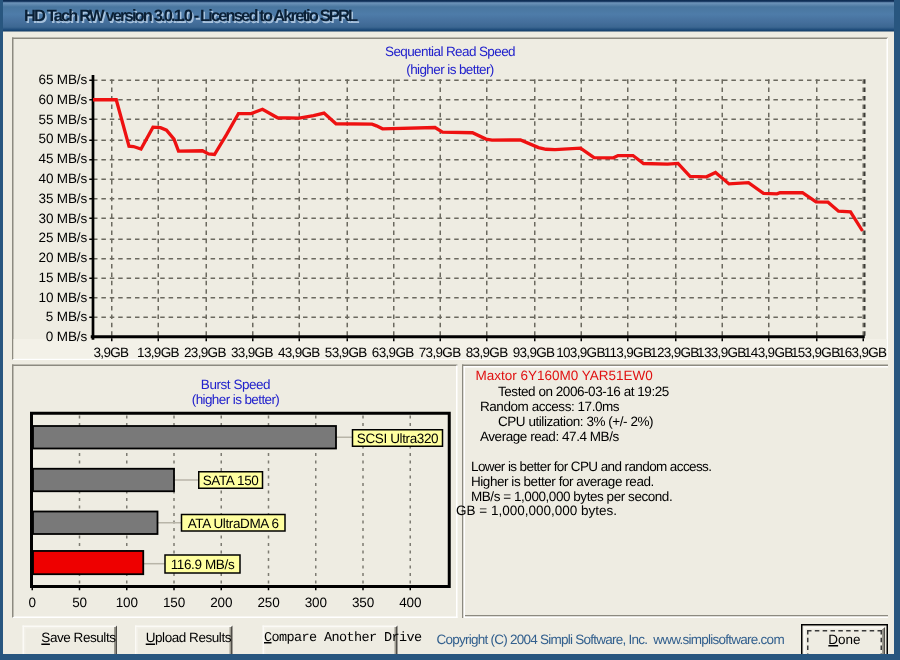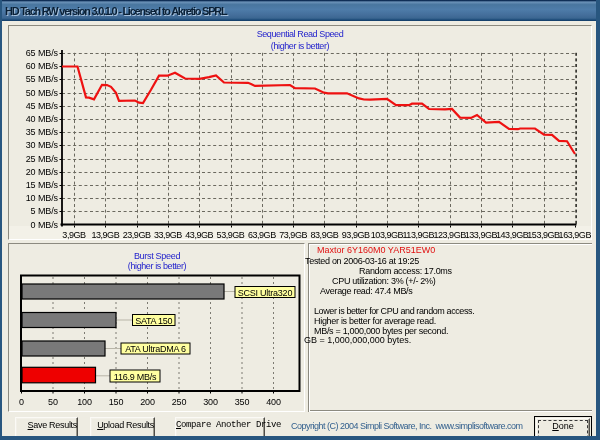--- a/index.html
+++ b/index.html
@@ -19,21 +19,21 @@
   border-bottom:4px solid #28567f;
   pointer-events:none;
 }
 #titlebar {
   position:absolute; left:2px; top:0; width:594px; height:21px;
   background:linear-gradient(180deg,#0e2c50 0%,#10305a 4%,#6e94b9 9%,#49769f 22%,#4e7ca9 45%,#456f9c 70%,#3c6792 86%,#1c4a78 95%,#123a63 100%);
   color:#0a2036;
   font-size:11px; font-weight:bold; letter-spacing:-1.25px;
   line-height:23px;
   text-shadow:1px 1px 0 rgba(200,220,240,0.75);
-  padding-left:3px;
+  padding-left:14px;
 }
 
 .sunken {
   position:absolute;
   border:1px solid;
   border-color:#8c8a80 #ffffff #ffffff #8c8a80;
 }
 #panelTop  { left:8px; top:25px; width:584px; height:215px; }
 #panelBurst{ left:8px; top:243px; width:297px; height:169px; }
 
@@ -92,22 +92,22 @@
 <div class="vlineW" style="left:309px; top:244px; height:168px;"></div>
 <div class="hline" style="left:310px; top:410px; width:282px;"></div>
 <div class="hlineW" style="left:310px; top:411px; width:282px;"></div>
 
 <div class="t blue ctr" style="left:300px; top:29px; letter-spacing:-0.4px;">Sequential Read Speed</div>
 <div class="t blue ctr" style="left:300px; top:40.5px; letter-spacing:-0.4px;">(higher is better)</div>
 <div class="t blue ctr" style="left:157px; top:250.5px;">Burst Speed</div>
 <div class="t blue ctr" style="left:157px; top:260.5px; letter-spacing:-0.4px;">(higher is better)</div>
 
 <div class="t" style="left:317px; top:244.5px; color:#e01010; font-weight:normal; letter-spacing:0;">Maxtor 6Y160M0 YAR51EW0</div>
-<div class="t" style="left:305px; top:255.5px;text-align:right;">Tested on 2006-03-16 at 19:25</div>
-<div class="t" style="left:320px; top:265.5px;margin-left:39px;">Random access: 17.0ms</div>
+<div class="t" style="left:332px; top:255.5px;text-align:right;">Tested on 2006-03-16 at 19:25</div>
+<div class="t" style="left:320px; top:265.5px;">Random access: 17.0ms</div>
 <div class="t" style="left:332px; top:275.5px;">CPU utilization: 3% (+/- 2%)</div>
 <div class="t" style="left:320px; top:285.5px;">Average read: 47.4 MB/s</div>
 <div class="t" style="left:314px; top:305.5px; letter-spacing:-0.4px;">Lower is better for CPU and random access.</div>
 <div class="t" style="left:314px; top:315.5px;">Higher is better for average read.</div>
 <div class="t" style="left:314px; top:325.5px;">MB/s = 1,000,000 bytes per second.</div>
 <div class="t" style="left:304px; top:335px; letter-spacing:0;text-align:center;">GB = 1,000,000,000 bytes.</div>
 
 <svg class="abs" style="left:0; top:0;" width="600" height="440" viewBox="0 0 600 440">
   <g id="grid1" stroke="#6b695f" stroke-width="1" stroke-dasharray="3 2.6" fill="none">
       <line x1="62" y1="211.5" x2="575.5" y2="211.5"></line>

